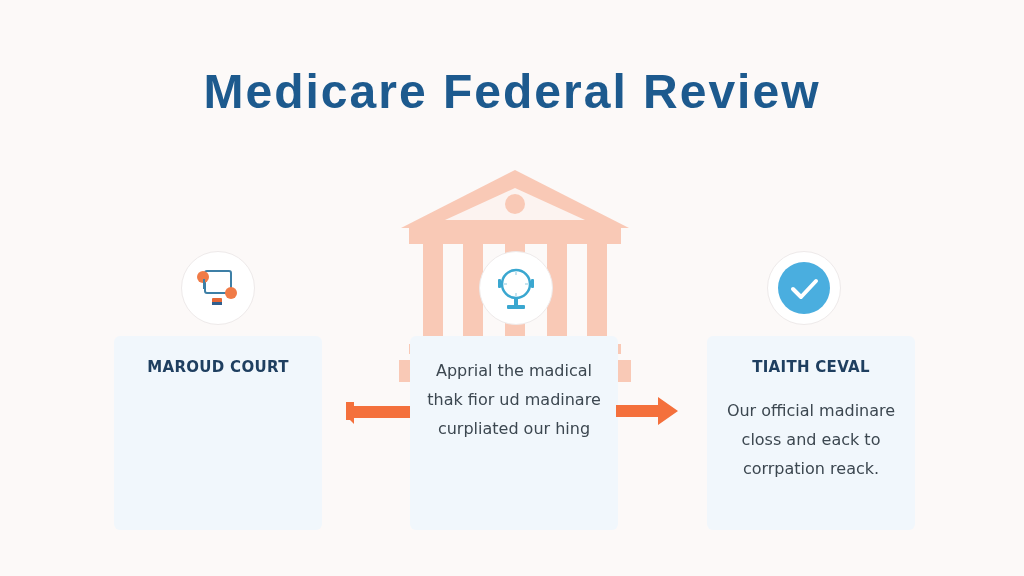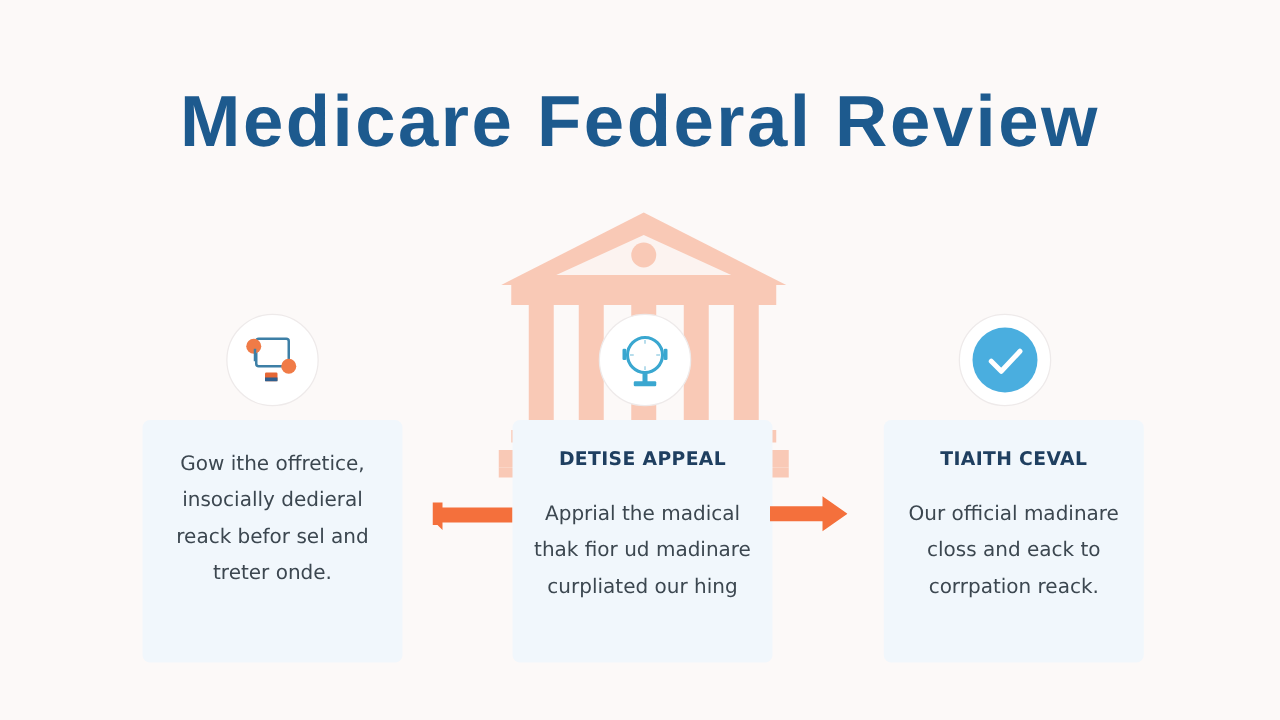--- a/index.html
+++ b/index.html
@@ -9,21 +9,21 @@
     font-family: "Liberation Sans", sans-serif;
     position: relative;
   }
   .title {
     position: absolute;
     left: 0; right: 0;
     top: 64px;
     text-align: center;
     font-family: "Liberation Sans", sans-serif;
     font-weight: bold;
-    font-size: 58px;
+    font-size: 48px;
     letter-spacing: 2px;
     color: #1d5a8e;
   }
   .building {
     position: absolute;
     left: 395px;
     top: 168px;
     width: 240px;
     height: 220px;
   }
@@ -97,40 +97,39 @@
   <svg width="50" height="46" viewBox="0 0 50 46">
     <rect x="12" y="6" width="26" height="22" rx="2" fill="none" stroke="#3d7fa6" stroke-width="2"></rect>
     <circle cx="10" cy="12" r="6" fill="#f07b47"></circle>
     <rect x="10" y="14" width="2" height="10" fill="#3d7fa6"></rect>
     <circle cx="38" cy="28" r="6" fill="#f07b47"></circle>
     <rect x="19" y="33" width="10" height="7" rx="1" fill="#e56735"></rect>
     <rect x="19" y="37" width="10" height="3" fill="#2f5f8e"></rect>
   </svg>
 </div>
 <div class="card" style="left:114px;">
-  <div class="card-body">Gow ithe offretice, insocially dedieral reack befor sel and treter onde.</div>
+  <div class="card-title">MAROUD COURT</div>
 </div>
 
 <div class="icon-circle" style="left:479px;">
   <svg width="46" height="48" viewBox="0 0 46 48">
     <circle cx="23" cy="20" r="14" fill="#ffffff" stroke="#3aa7d0" stroke-width="2.5"></circle>
     <g stroke="#9fd2e6" stroke-width="1.2">
       <line x1="23" y1="8" x2="23" y2="11"></line>
       <line x1="23" y1="29" x2="23" y2="32"></line>
       <line x1="11" y1="20" x2="14" y2="20"></line>
       <line x1="32" y1="20" x2="35" y2="20"></line>
     </g>
     <rect x="5" y="15" width="3" height="9" rx="1" fill="#3aa7d0"></rect>
     <rect x="38" y="15" width="3" height="9" rx="1" fill="#3aa7d0"></rect>
     <rect x="21" y="34" width="4" height="8" fill="#3aa7d0"></rect>
     <rect x="14" y="41" width="18" height="4" rx="1" fill="#3aa7d0"></rect>
   </svg>
 </div>
 <div class="card" style="left:410px;">
-  <div class="card-title">DETISE APPEAL</div>
   <div class="card-body">Apprial the madical thak fior ud madinare curpliated our hing</div>
 </div>
 
 <div class="icon-circle" style="left:767px;">
   <svg width="54" height="54" viewBox="0 0 54 54">
     <circle cx="27" cy="27" r="26" fill="#4aaedf"></circle>
     <polyline points="16,28 24,36 39,20" fill="none" stroke="#ffffff" stroke-width="4" stroke-linecap="round" stroke-linejoin="round"></polyline>
   </svg>
 </div>
 <div class="card" style="left:707px;">

